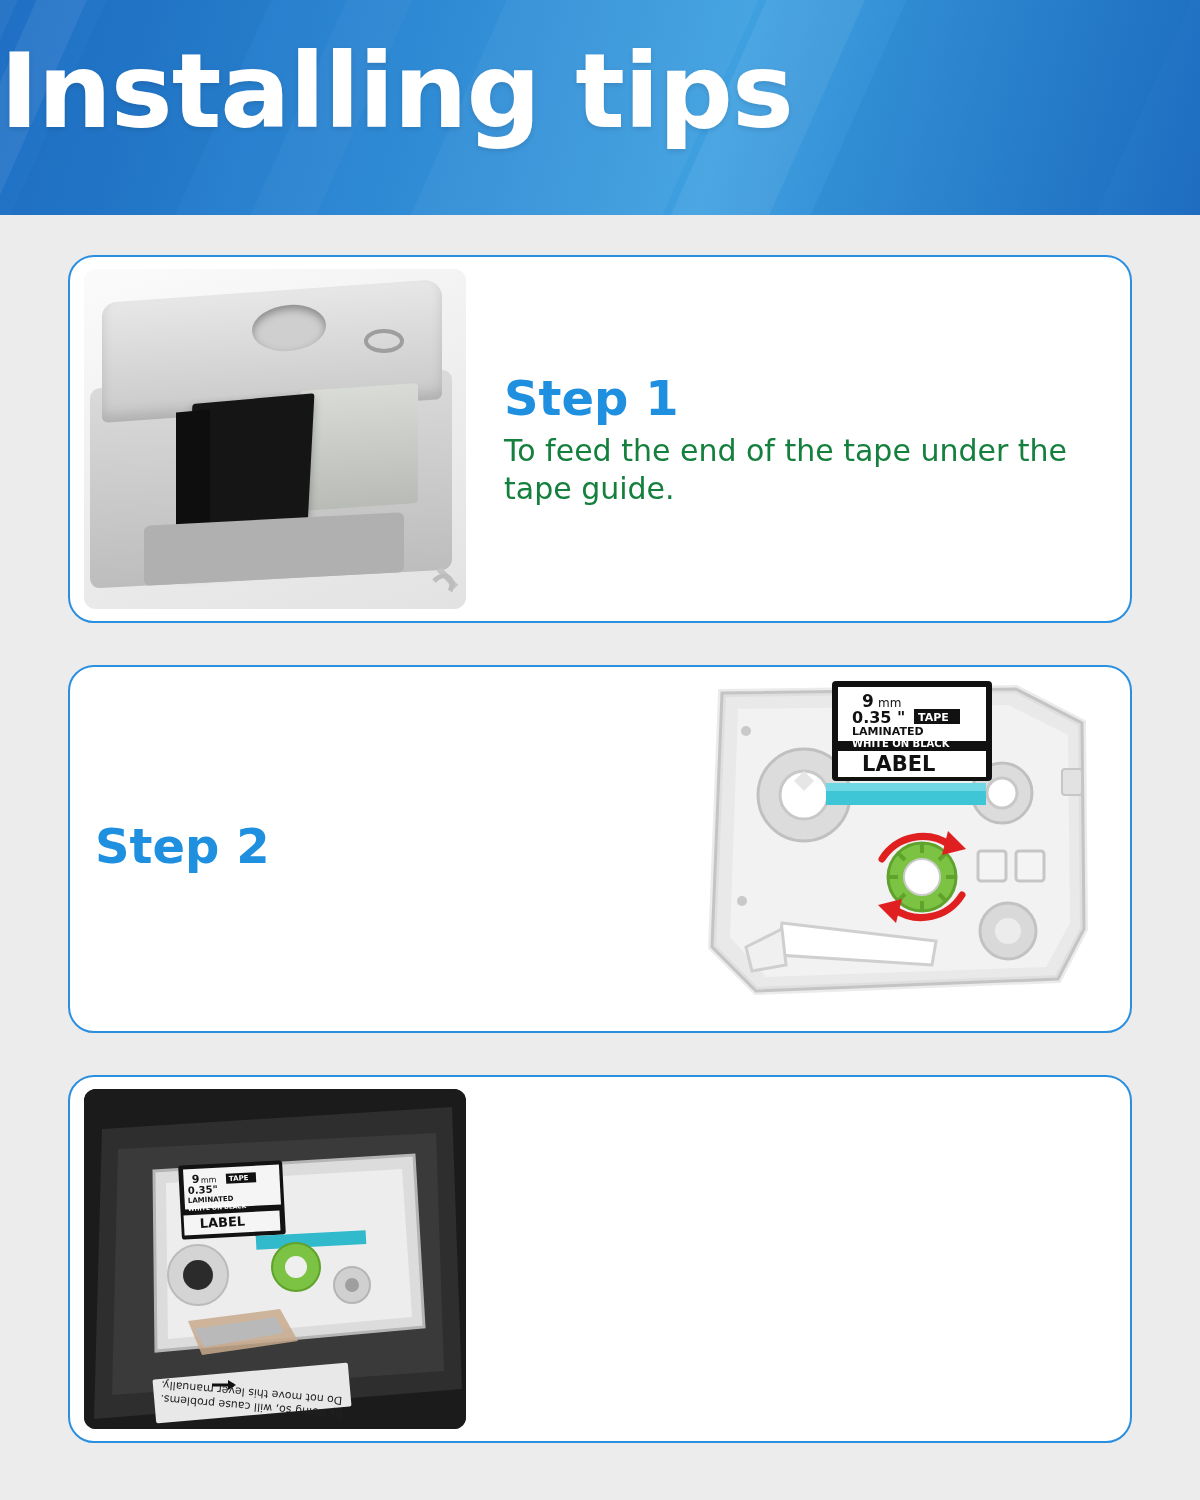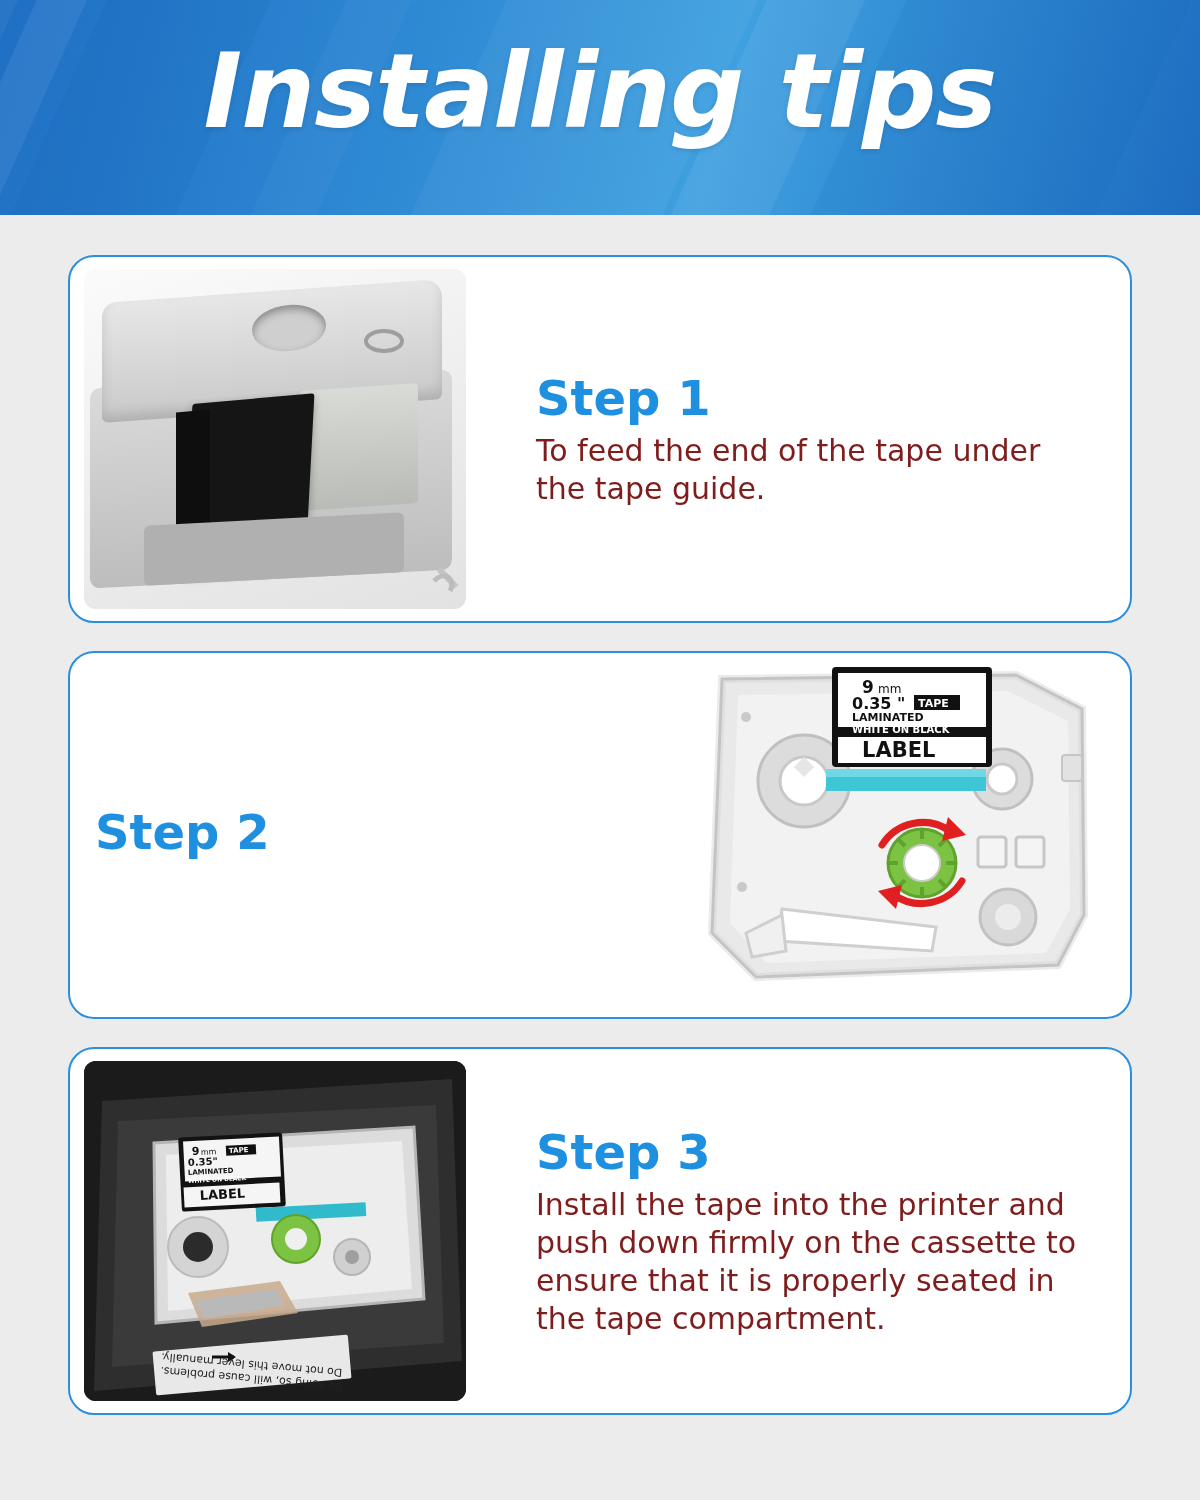--- a/index.html
+++ b/index.html
@@ -31,42 +31,39 @@
   .s2 { left: 90px;   width: 46px;  background: #ffffff33; }
   .s3 { left: 160px;  width: 150px; background: #0d5bab55; }
   .s4 { left: 560px;  width: 230px; background: #ffffff20; }
   .s5 { left: 820px;  width: 90px;  background: #ffffff30; }
   .s6 { left: 960px;  width: 260px; background: #0e62b355; }
   .s7 { left: 400px;  width: 60px;  background: #ffffff18; }
   .header-title {
     position: absolute;
     left: 0; right: 0;
     top: 34px;
-    text-align: center;
     color: #ffffff;
     font-size: 104px;
     line-height: 1.1;
     font-weight: bold;
     letter-spacing: -1px;
     text-shadow: 0 2px 5px rgba(0,0,0,.12);
-    font-style: italic;
   }
 
   
   .content { padding: 40px 68px 0 68px; }
   .card {
     background: #ffffff;
     border: 2px solid #2b8fe0;
     border-radius: 26px;
     display: flex;
     align-items: center;
     overflow: hidden;
-    margin-bottom: 28px;
+    margin-bottom: 42px;
     height: 368px;
-    gap: 32px;
   }
   .card.reverse { flex-direction: row-reverse; }
 
   .card-figure {
     width: 382px;
     height: 340px;
     flex: 0 0 382px;
     margin: 0 14px;
     border-radius: 12px;
     overflow: hidden;
@@ -78,21 +75,21 @@
   }
   .card.reverse .card-text { padding: 0 24px 0 25px; }
 
   .step-title {
     color: #1f8fe0;
     font-size: 48px;
     font-weight: bold;
     margin-bottom: 6px;
   }
   .step-body {
-    color: #7f1d1d;
+    color: #15803d;
     font-size: 30px;
     line-height: 1.26;
   }
 
   
   .img1 { background: #f3f3f3; }
   .img1 .bg { position: absolute; inset: 0; background: linear-gradient(160deg,#fbfbfb 0%,#ededed 55%,#e2e2e2 100%); }
   .img1 .cassette-top {
     position: absolute; left: 18px; top: 22px; width: 340px; height: 120px;
     background: linear-gradient(180deg,#e7e7e7,#c9c9c9);
@@ -288,19 +285,15 @@
         <path d="M110 240 L192 228 L200 244 L120 258 Z" fill="#b9b9b9"></path>
 
         <rect x="70" y="282" width="196" height="44" rx="2" fill="#e8e8e8" transform="rotate(-5 168 304)"></rect>
         <text x="168" y="300" text-anchor="middle" transform="rotate(185 168 300)" font-family="DejaVu Sans, sans-serif" font-size="11" fill="#222">Do not move this lever manually.</text>
         <text x="168" y="314" text-anchor="middle" transform="rotate(185 168 314)" font-family="DejaVu Sans, sans-serif" font-size="11" fill="#222">By doing so, will cause problems.</text>
 
         <path d="M128 296 L150 296" stroke="#111" stroke-width="3"></path>
         <polygon points="152,296 144,291 144,301" fill="#111"></polygon>
       </svg>
     </div>
-    <div class="card-text">
-      <div class="step-title">Step 3</div>
-      <div class="step-body">Install the tape into the printer and push down firmly on the cassette to ensure that it is properly seated in the tape compartment.</div>
-    </div>
   </div>
 
 </div>
 
 </body></html>

